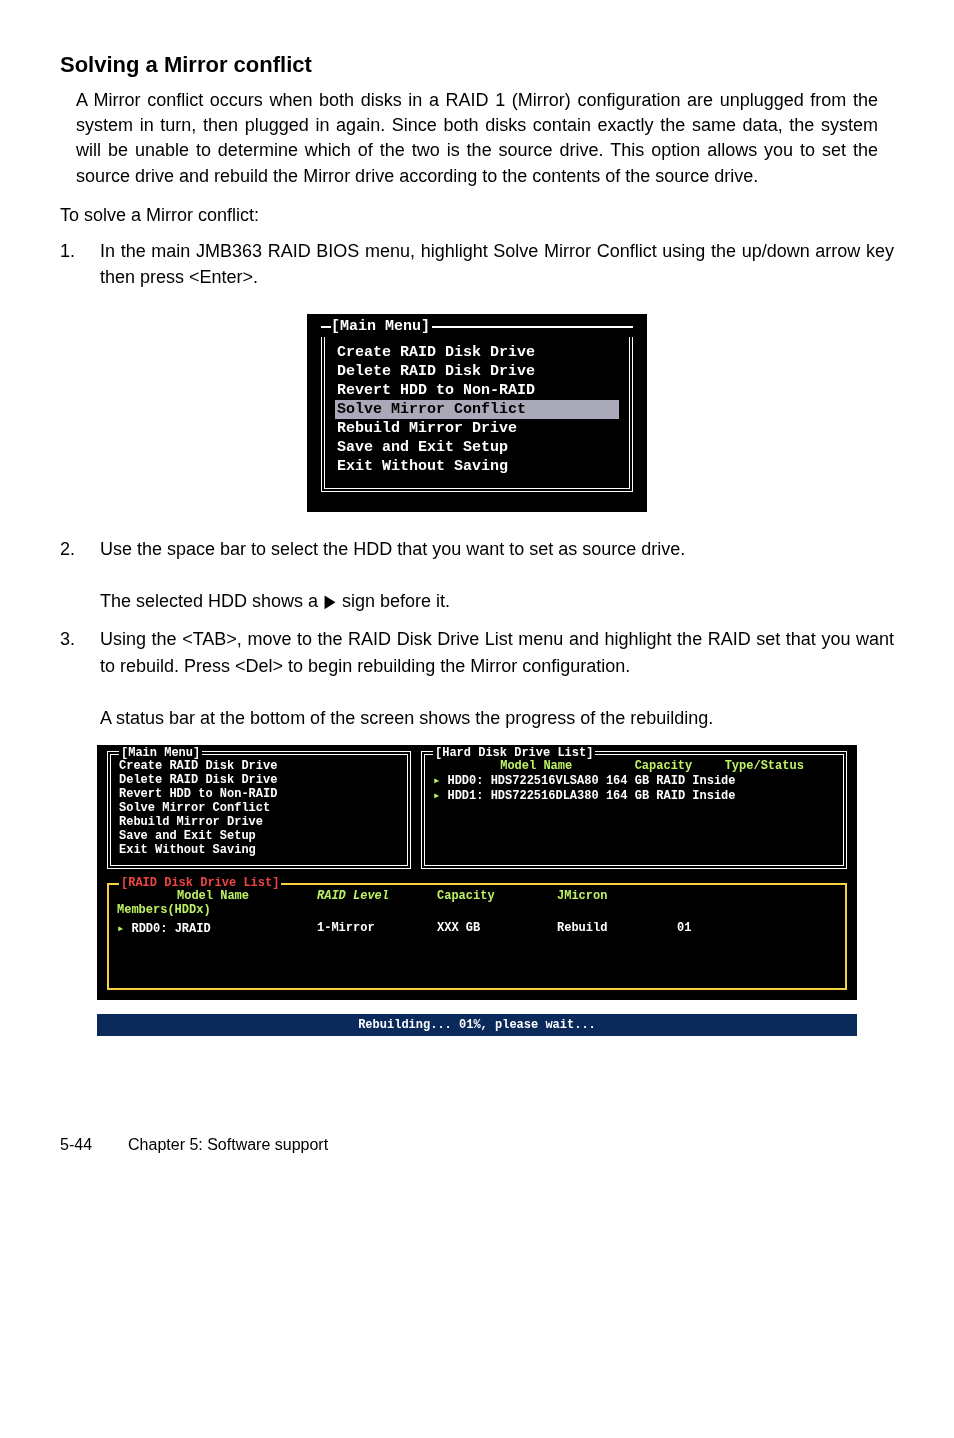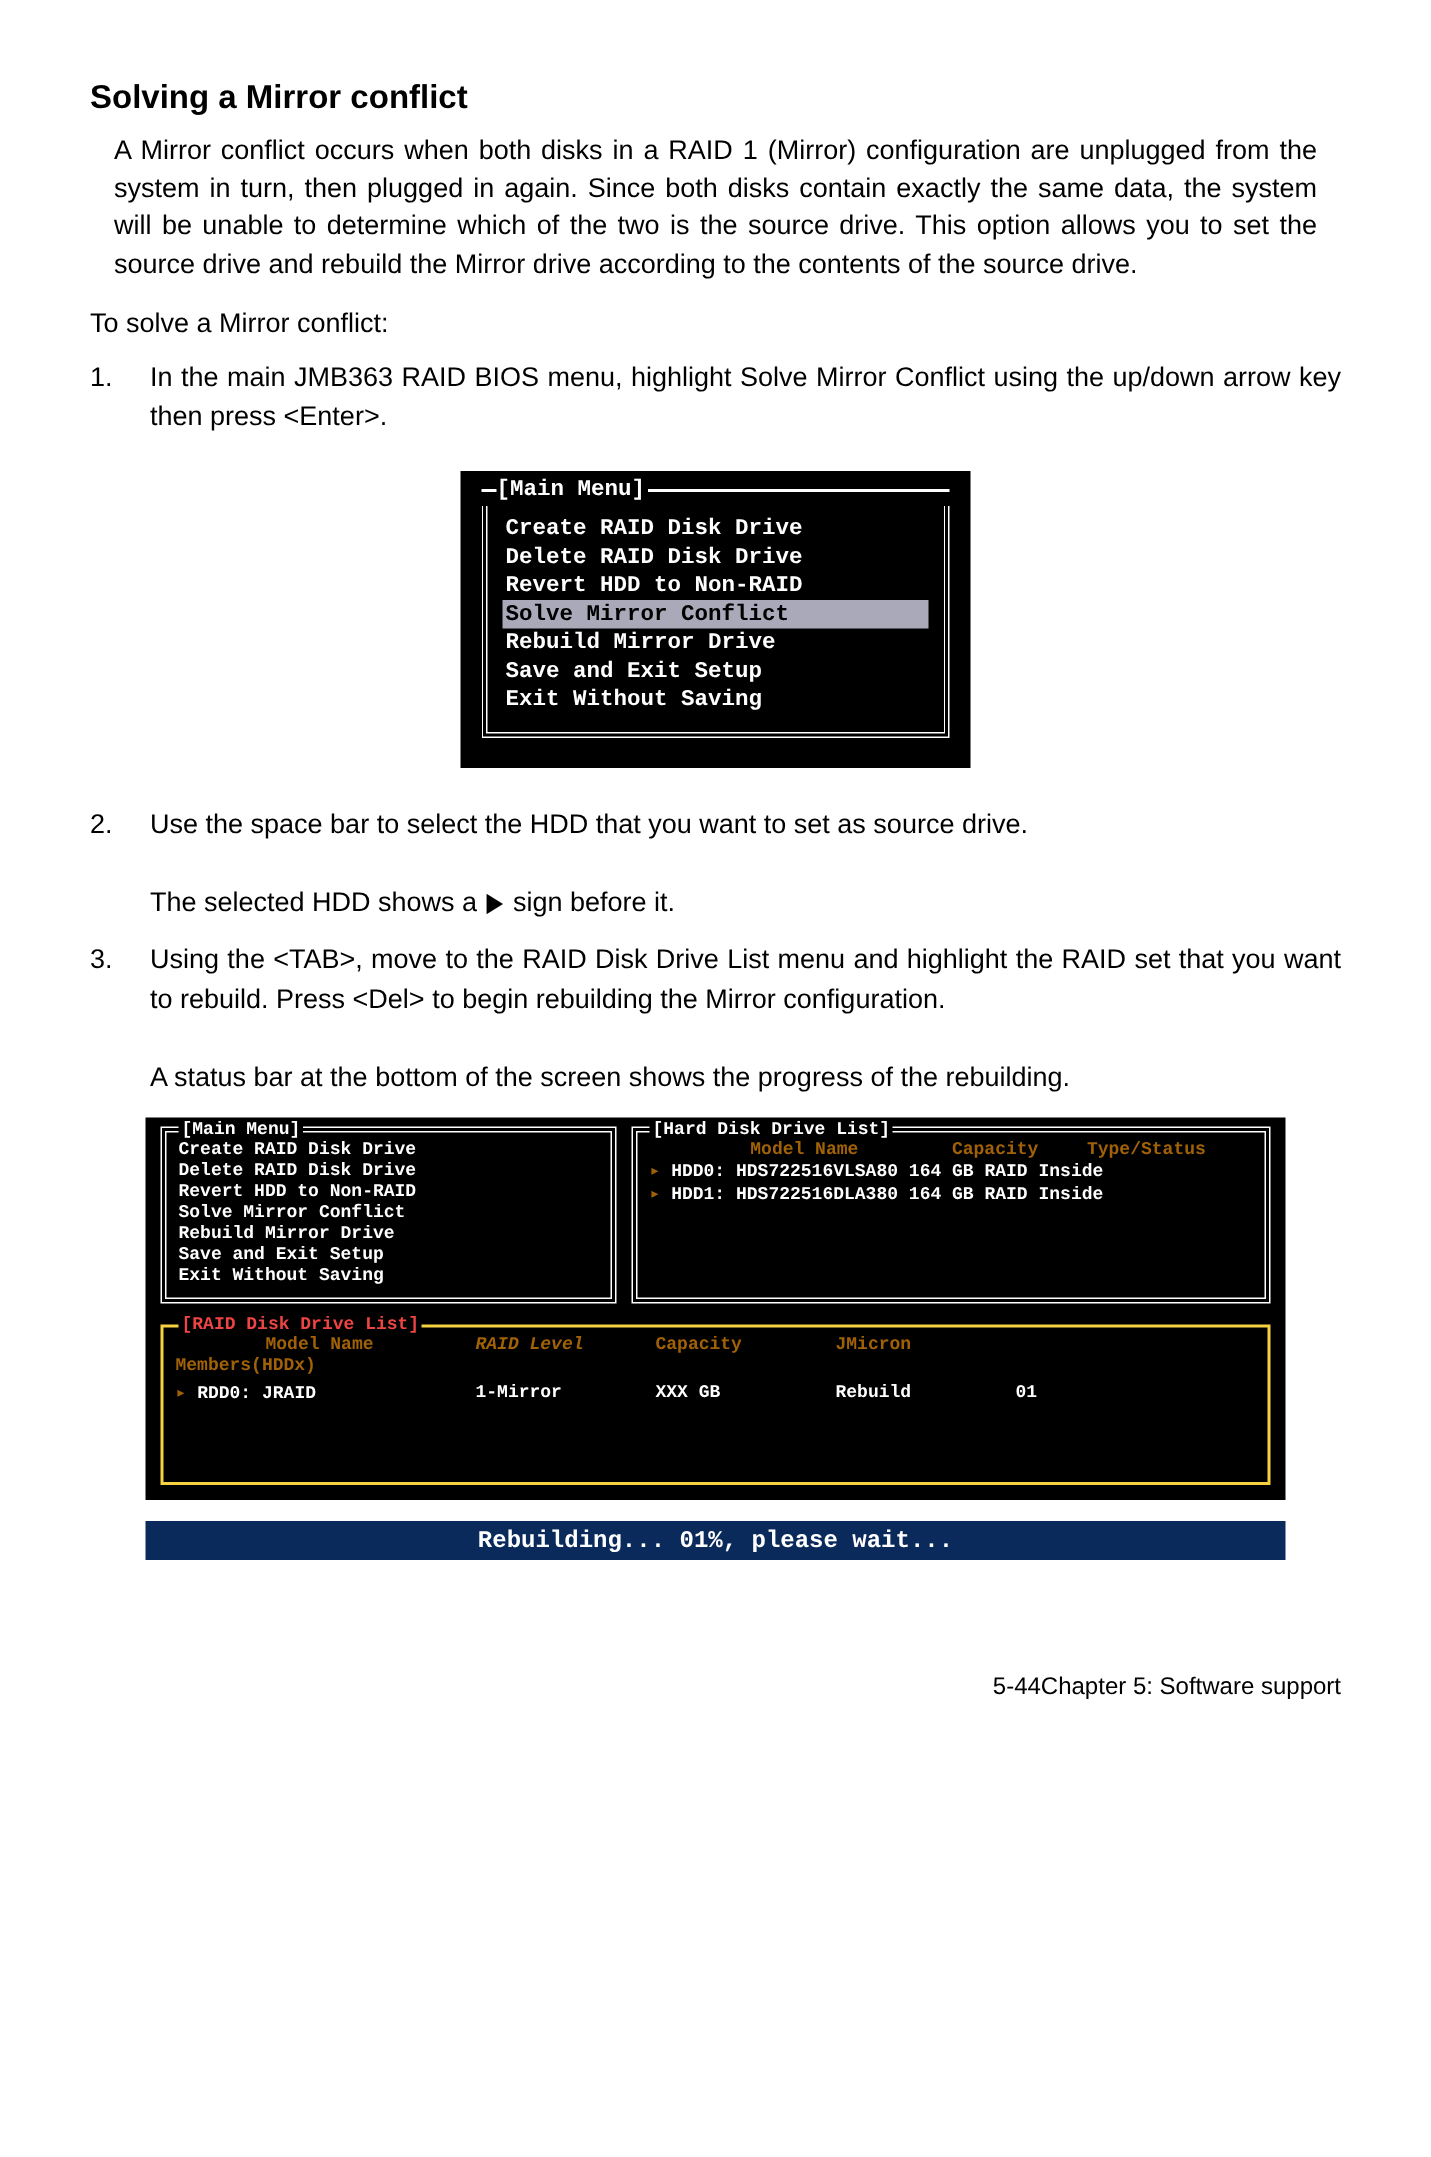--- a/index.html
+++ b/index.html
@@ -19,27 +19,27 @@
     .term1 .row.highlight { background: #a9a9ba; color: #000; }
     .arrow { font-family: Arial, sans-serif; display: inline-block; transform: scaleX(0.8); }
     .term2 { margin: 14px auto; width: 760px; background: #000; font-family: "Courier New", monospace; font-size: 12px; font-weight: bold; color: #fff; }
     .term2 .top-title { color: #fff; padding: 8px 10px 4px; white-space: nowrap; }
     .term2 .panes { padding: 0 10px 10px; }
     .pane-row { display: flex; gap: 10px; }
     .pane { border: 4px double #fff; padding: 4px 8px 8px; flex: 1; position: relative; margin-top: 6px; }
     .pane.left-pane { flex: 0 0 280px; }
     .pane .pane-label { position: absolute; top: -0.7em; left: 8px; background: #000; color: #fff; padding: 0 2px; font-size: 12px; }
     .pane .line { white-space: nowrap; font-size: 12px; }
-    .cyan { color: #a16207; }
+    .cyan { color: #bef264; }
     .yellow-pane { border: 2px solid #f5d142; margin-top: 14px; padding: 4px 8px 12px; position: relative; }
     .yellow-label { position: absolute; top: -0.7em; left: 10px; background: #000; color: #ef4444; font-size: 12px; padding: 0 2px; }
     .yellow-cols { display: flex; }
     .yc { flex: 1; white-space: nowrap; font-size: 12px; }
-    .rebuild-bar { background: #0a2a5c; color: #fff; text-align: center; padding: 4px 0; font-size: 16px; font-weight: bold; font-family: "Courier New", monospace; width: 760px; margin: 6px auto 0; }
-    .footer { display: flex; justify-content: flex-end; font-size: 16px; margin-top: 76px; }
+    .rebuild-bar { background: #0a2a5c; color: #fff; text-align: center; padding: 4px 0; font-size: 12px; font-weight: bold; font-family: "Courier New", monospace; width: 760px; margin: 6px auto 0; }
+    .footer { display: flex; justify-content: flex-start; font-size: 16px; margin-top: 100px; gap: 36px; }
   </style>
 </head>
 <body>
 
 <div class="page">
 
   <h2>Solving a Mirror conflict</h2>
 
   <p class="just">A Mirror conflict occurs when both disks in a RAID 1 (Mirror) configuration are unplugged from the system in turn, then plugged in again. Since both disks contain exactly the same data, the system will be unable to determine which of the two is the source drive. This option allows you to set the source drive and rebuild the Mirror drive according to the contents of the source drive.</p>
 

